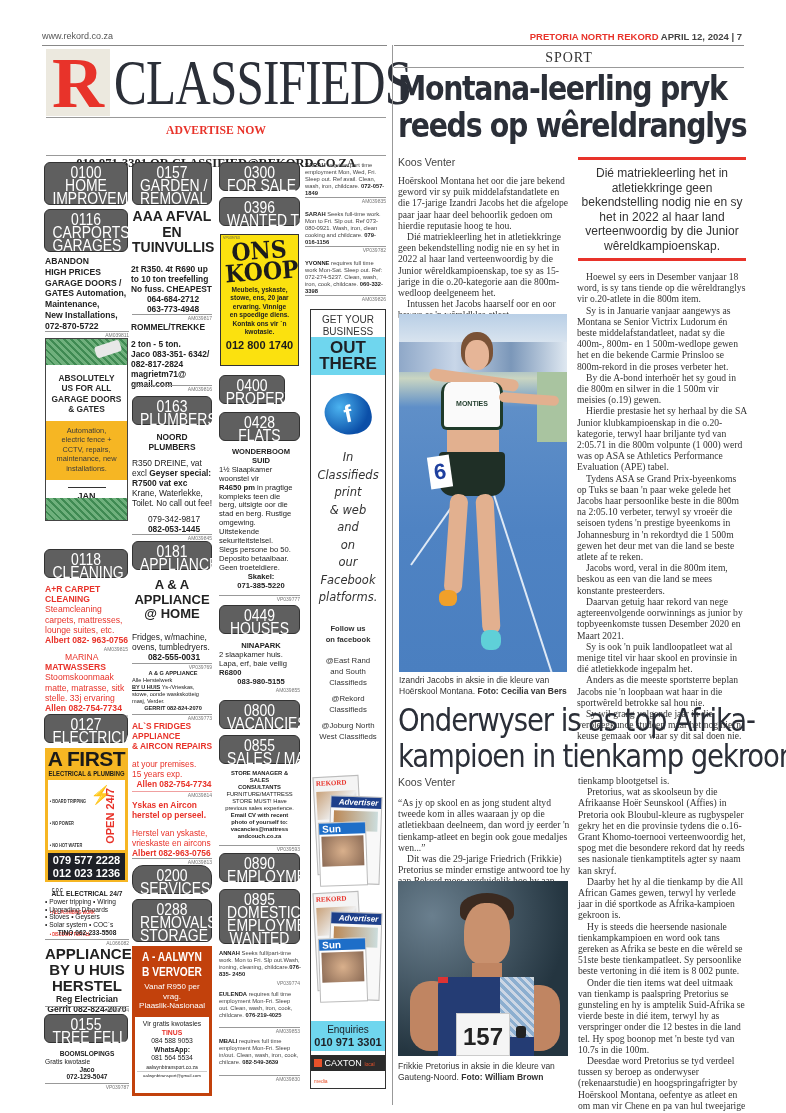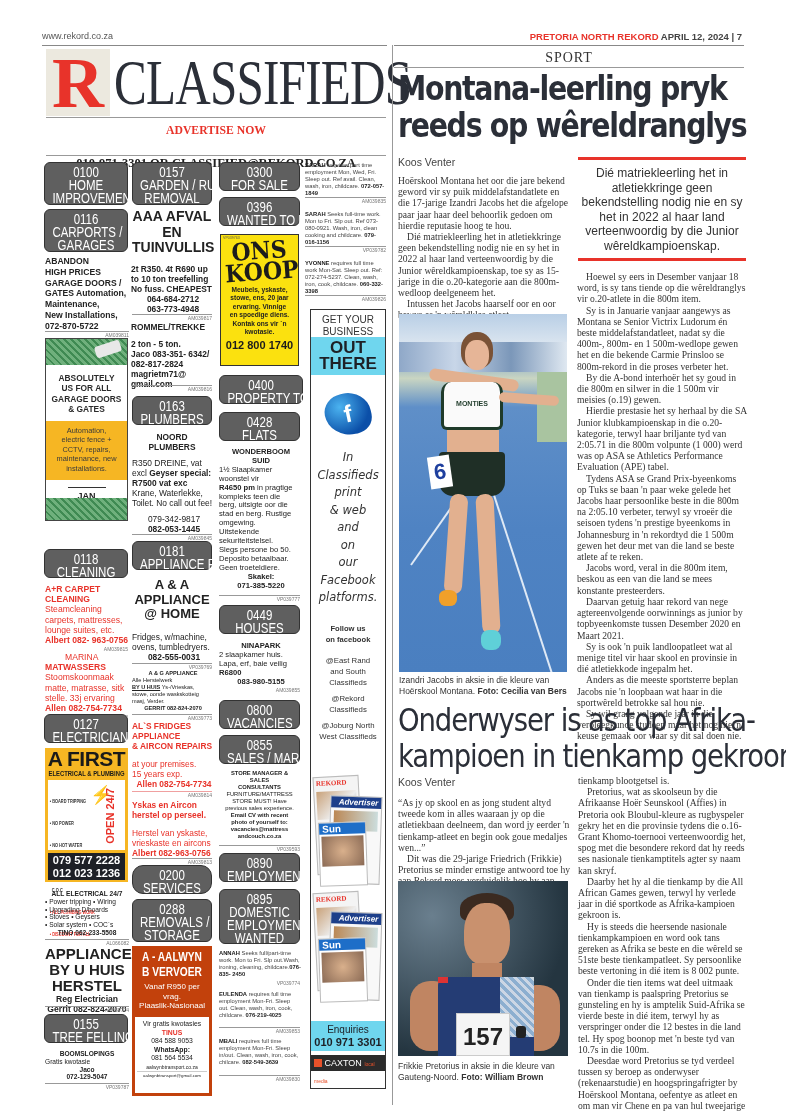--- a/index.html
+++ b/index.html
@@ -17,21 +17,21 @@
 
   .r-box { left: 46px; top: 49px; width: 64px; height: 67px; background: #ece9df; }
   .r-letter { left: 52px; top: 47px; font-family: "Liberation Serif", serif; font-weight: bold; font-size: 72px; color: #e8332a; line-height: 72px; }
   .classifieds-title { left: 114px; top: 50px; font-family: "Liberation Serif", serif; font-size: 63px; color: #2b2f38; line-height: 66px; letter-spacing: -1px; transform: scaleX(0.78); transform-origin: left top; white-space: nowrap; }
   .cl-rule1 { left: 46px; top: 117px; width: 340px; height: 1px; background: #999; }
   .advertise { left: 46px; top: 122px; width: 340px; text-align: center; font-family: "Liberation Serif", serif; font-weight: bold; font-size: 13px; color: #e8332a; transform: scaleX(0.9); }
   .contact { left: 46px; top: 156px; width: 340px; text-align: center; font-family: "Liberation Serif", serif; font-weight: bold; font-size: 12.5px; color: #222; }
   .cl-rule2 { left: 46px; top: 155px; width: 340px; height: 1px; background: #999; }
 
   
-  .cat { position: absolute; background: #5f5f5f; border: 1.5px solid #333; border-radius: 6px; color: #fff; text-align: center; font-size: 14px; line-height: 13px; padding-top: 3px; font-family: "Liberation Sans", sans-serif; transform-origin: center; }
+  .cat { position: absolute; background: #5f5f5f; border: 1.5px solid #333; border-radius: 6px; color: #fff; text-align: center; font-size: 17px; line-height: 13px; padding-top: 3px; font-family: "Liberation Sans", sans-serif; transform-origin: center; }
   .cat span { display: block; transform: scaleX(0.82); white-space: nowrap; }
 
   .adtext { position: absolute; font-size: 9px; line-height: 11px; color: #222; }
   .adtext b { font-weight: bold; }
   .ref { position: absolute; font-size: 5px; color: #777; text-align: right; border-top: 1px solid #999; }
   .red { color: #e8332a; }
 
   
   .vr { position: absolute; width: 1px; background: #999; }
 
@@ -345,21 +345,21 @@
     <div>Meubels, yskaste,</div>
     <div>stowe, ens, 20 jaar</div>
     <div>ervaring. Vinnige</div>
     <div>en spoedige diens.</div>
     <div>Kontak ons vir `n</div>
     <div>kwotasie.</div>
   </div>
   <div style="font-weight:bold; font-size:11px; line-height:14px; color:#1c1c1c; padding-top:2px;">012 800 1740</div>
 </div>
 
-<div class="cat" style="left:219px; top:375px; width:84px; height:29px;">
+<div class="cat" style="left:219px; top:375px; width:66px; height:29px;">
   <span>0400</span>
   <span>PROPERTY TO LET</span>
 </div>
 <div class="cat" style="left:219px; top:412px; width:81px; height:29px;">
   <span>0428</span>
   <span>FLATS</span>
 </div>
 
 <div class="adtext" style="left:219px; top:448px; width:84px; font-size:7.6px; line-height:8.9px;">
   <div style="text-align:center; font-weight:bold;">WONDERBOOM</div>

